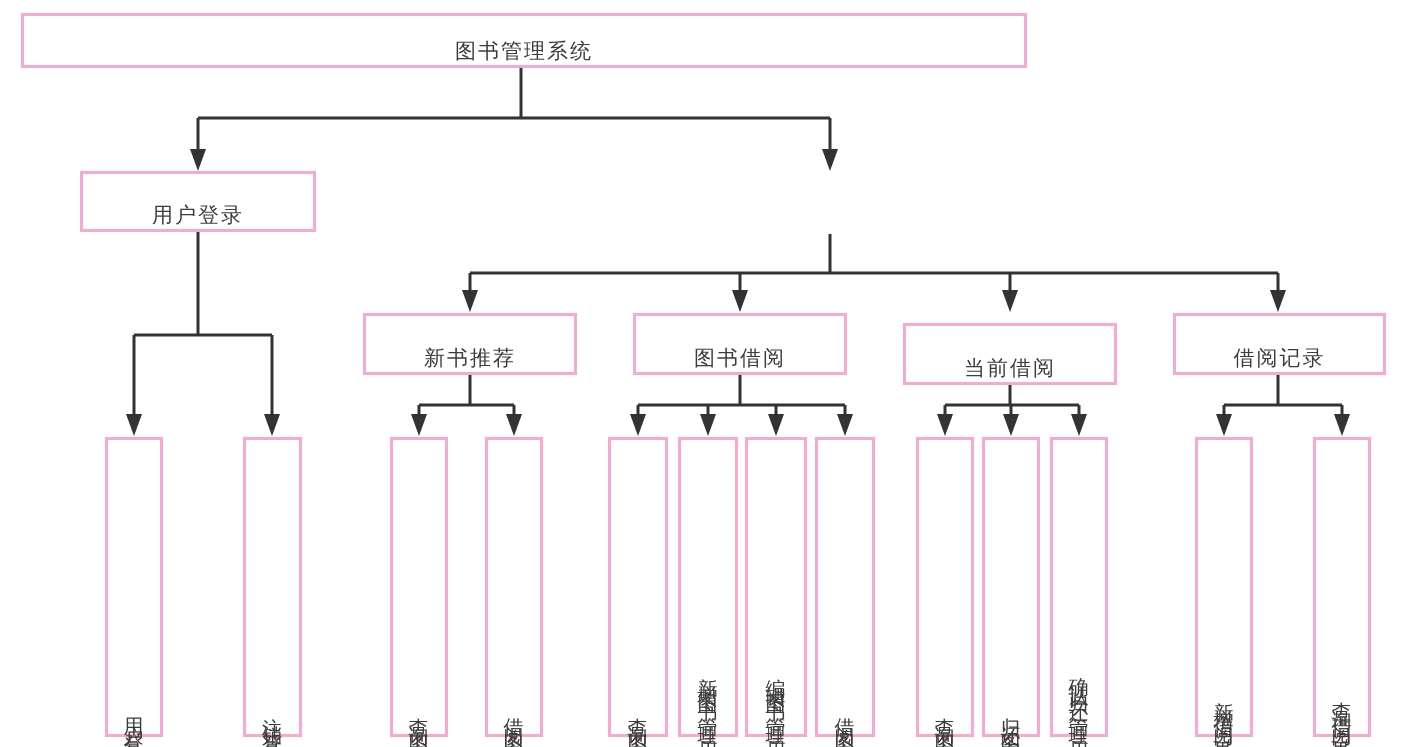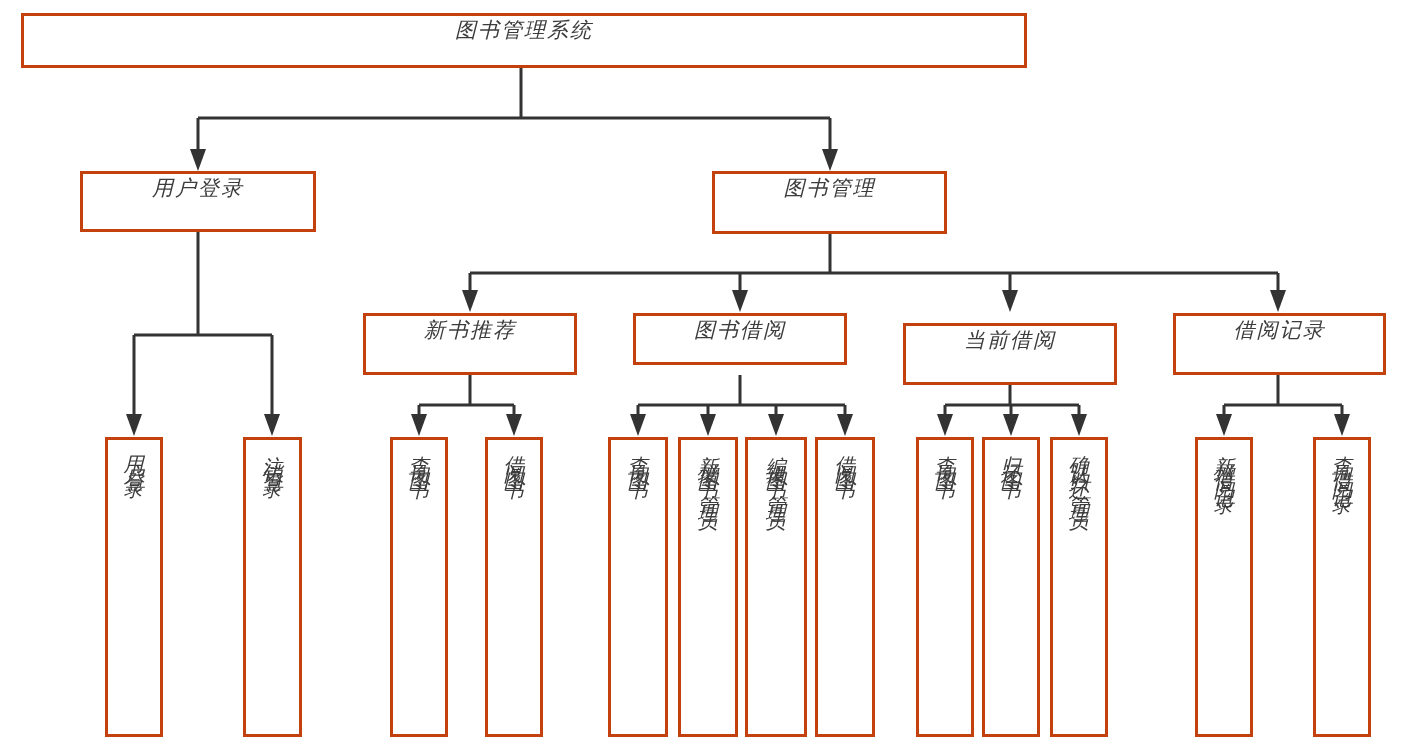--- a/index.html
+++ b/index.html
@@ -14,27 +14,26 @@
   svg.wires {
     position: absolute;
     left: 0; top: 0;
     width: 1405px; height: 747px;
     z-index: 1;
   }
   .box {
     position: absolute;
     box-sizing: border-box;
     background: #ffffff;
-    border: 3px solid #c2410c;
+    border: 3px solid #f9a8d4;
     display: flex;
-    align-items: flex-start;
+    align-items: flex-end;
     justify-content: center;
     z-index: 2;
     color: #3c3c3c;
-    font-style: italic;
   }
   .hbox span {
     font-size: 21px;
     letter-spacing: 2px;
     white-space: nowrap;
   }
   .vbox span {
     writing-mode: vertical-rl;
     text-orientation: upright;
     font-size: 20px;
@@ -122,28 +121,25 @@
     </g>
   </svg>
 
   <div class="box hbox" style="left:21px; top:13px; width:1006px; height:55px;">
     <span>图书管理系统</span>
   </div>
 
   <div class="box hbox" style="left:80px; top:171px; width:236px; height:61px;">
     <span>用户登录</span>
   </div>
-  <div class="box hbox" style="left:712px; top:171px; width:235px; height:63px;">
-    <span>图书管理</span>
-  </div>
 
   <div class="box hbox" style="left:363px; top:313px; width:214px; height:62px;">
     <span>新书推荐</span>
   </div>
-  <div class="box hbox" style="left:633px; top:313px; width:214px; height:52px;">
+  <div class="box hbox" style="left:633px; top:313px; width:214px; height:62px;">
     <span>图书借阅</span>
   </div>
   <div class="box hbox" style="left:903px; top:323px; width:214px; height:62px;">
     <span>当前借阅</span>
   </div>
   <div class="box hbox" style="left:1173px; top:313px; width:213px; height:62px;">
     <span>借阅记录</span>
   </div>
 
   <div class="box vbox" style="left:105px; top:437px; width:58px; height:300px;">

